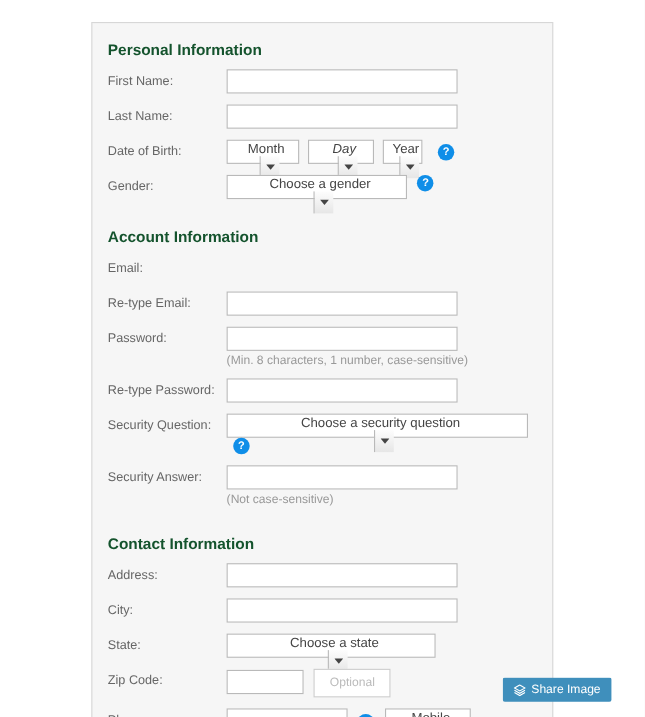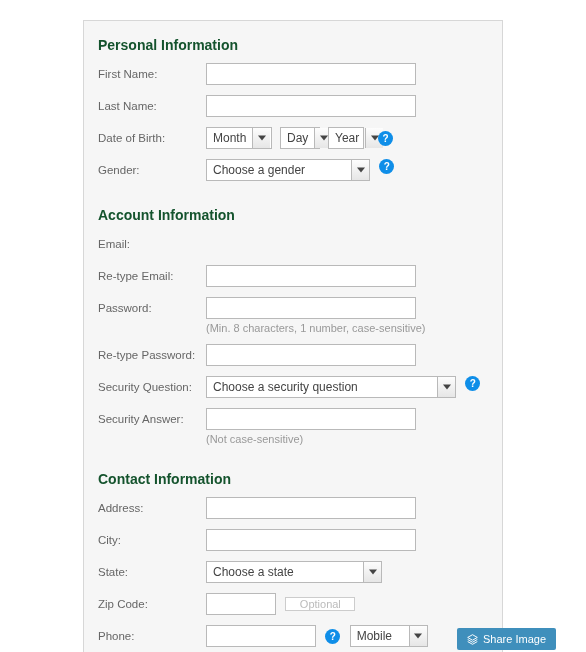--- a/index.html
+++ b/index.html
@@ -55,20 +55,21 @@
     display: inline-flex;
     align-items: center;
     height: 22px;
     border: 1px solid #b9b9b9;
     background: #fff;
     padding-left: 6px;
     font-size: 12px;
     color: #444;
     vertical-align: top;
     cursor: pointer;
+    flex-direction: column;
   }
   .sel .arrow-btn {
     width: 18px;
     height: 20px;
     margin-left: 6px;
     border-left: 1px solid #b9b9b9;
     background: linear-gradient(#fdfdfd,#e6e6e6);
     display: flex;
     align-items: center;
     justify-content: center;
@@ -91,35 +92,35 @@
   }
   .hint {
     font-size: 11px;
     color: #999;
     margin-top: 3px;
   }
   .inline-selects { display: inline-flex; gap: 8px; align-items: center; flex-wrap: wrap;}
   .zip-input { width: 70px; }
   .zip-opt {
     display: inline-flex;
-    height: 14px;
+    height: 26px;
     width: 70px;
     border: 1px solid #ccc;
     color: #bbb;
     font-size: 11px;
     align-items: center;
     justify-content: center;
     margin-left: 6px;
     background: #fff;
   }
   .phone-input { width: 110px; }
   .share-btn {
     position: fixed;
     right: 30px;
-    bottom: 2px;
+    bottom: 14px;
     background: #3f8fbc;
     color: #fff;
     font-size: 11px;
     padding: 5px 10px;
     display: inline-flex;
     align-items: center;
     gap: 5px;
     border-radius: 2px;
     cursor: pointer;
   }
@@ -153,21 +154,21 @@
       <div class="field-col">
         <span class="inline-selects">
           <span class="sel" style="width:66px;">
             <span class="sel-text">Month</span>
             <span class="arrow-btn">
                 <svg viewBox="0 0 10 6">
                   <path d="M0 0 L10 0 L5 6 Z" fill="#444"></path>
                 </svg>
               </span>
           </span>
-          <span class="sel" style="width:40px;">
+          <span class="sel" style="width:60px;font-style:italic;">
             <span class="sel-text">Day</span>
             <span class="arrow-btn">
                 <svg viewBox="0 0 10 6">
                   <path d="M0 0 L10 0 L5 6 Z" fill="#444"></path>
                 </svg>
               </span>
           </span>
           <span class="sel" style="width:36px;">
             <span class="sel-text">Year</span>
             <span class="arrow-btn">
@@ -222,21 +223,21 @@
     <div class="row">
       <div class="label-col">Re-type Password:</div>
       <div class="field-col">
         <input type="password" class="txt-wide" style="">
       </div>
     </div>
 
     <div class="row">
       <div class="label-col">Security Question:</div>
       <div class="field-col">
-        <span class="sel" style="width:250px; justify-content:space-between;">
+        <span class="sel" style="width:274px; justify-content:space-between;">
           <span class="sel-text">Choose a security question</span>
           <span class="arrow-btn">
               <svg viewBox="0 0 10 6">
                 <path d="M0 0 L10 0 L5 6 Z" fill="#444"></path>
               </svg>
             </span>
         </span>
         <span class="help">?</span>
       </div>
     </div>
@@ -263,21 +264,21 @@
     <div class="row">
       <div class="label-col">City:</div>
       <div class="field-col">
         <input type="text" class="txt-wide" style="">
       </div>
     </div>
 
     <div class="row">
       <div class="label-col">State:</div>
       <div class="field-col">
-        <span class="sel" style="width:176px; justify-content:space-between;">
+        <span class="sel" style="width:190px; justify-content:space-between;">
           <span class="sel-text">Choose a state</span>
           <span class="arrow-btn">
               <svg viewBox="0 0 10 6">
                 <path d="M0 0 L10 0 L5 6 Z" fill="#444"></path>
               </svg>
             </span>
         </span>
       </div>
     </div>
 

